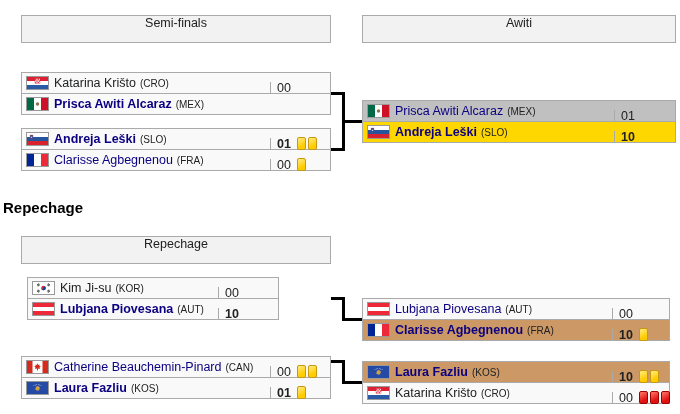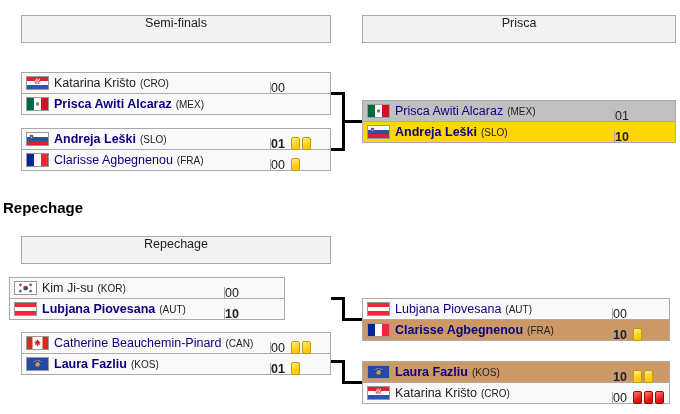--- a/index.html
+++ b/index.html
@@ -14,35 +14,35 @@
   #hdr-rep{left:21px;top:236px;width:310px;}
   #hdr-bronze{left:362px;top:236px;width:308px;}
 
   .heading{position:absolute;left:3px;top:199px;font-size:15px;font-weight:bold;color:#000;}
 
   .match{position:absolute;border:1px solid var(--border,#aaa);box-sizing:border-box;
          background:var(--row-bg,#f9f9f9);}
   #m-sf1{left:21px;top:72px;width:310px;}
   #m-sf2{left:21px;top:128px;width:310px;}
   #m-final{left:362px;top:100px;width:314px;}
-  #m-rep1{left:9px;top:277px;width:276px;}
-  #m-rep2{left:21px;top:332px;width:310px;}
+  #m-rep1{left:27px;top:277px;width:252px;}
+  #m-rep2{left:21px;top:356px;width:310px;}
   #m-bz1{left:362px;top:298px;width:308px;}
   #m-bz2{left:362px;top:361px;width:308px;}
 
   .team{display:flex;height:20px;align-items:center;background:var(--row-bg,#f9f9f9);}
   .team + .team{border-top:1px solid var(--border,#aaa);}
   .team.gold{background:var(--gold,#ffd700);}
   .team.silver{background:var(--silver,#c0c0c0);}
   .team.bronze{background:var(--bronze,#cc9966);}
 
   .cell-name{flex:1;display:flex;align-items:center;padding-left:4px;
              overflow:hidden;white-space:nowrap;}
   .cell-score{width:60px;border-left:1px solid var(--border,#aaa);display:flex;
-              align-items:center;padding-left:0;box-sizing:border-box;align-self:stretch;margin-top:9px;}
+              align-items:center;padding-left:6px;box-sizing:border-box;align-self:stretch;margin-top:9px;}
   #m-final .cell-score{width:61px;}
   #m-bz1 .cell-score,#m-bz2 .cell-score{width:57px;}
 
   .flag{width:21px;height:12px;border:1px solid #999;margin-right:5px;flex:none;
         display:block;background:#fff;}
   .flag svg{display:block;width:100%;height:100%;}
   .name{font-size:12.5px;color:var(--link,#0b0080);text-decoration:none;}
   .name.plain{color:#202122;}
   .winner .name,.winner .score-val{font-weight:bold;}
   .nat{font-size:10px;color:#202122;margin-left:4px;}
@@ -63,21 +63,21 @@
   #c-rep2{left:331px;top:360px;width:12px;height:3px;}
   #c-v2{left:342px;top:360px;width:3px;height:24px;}
   #c-bz2{left:344px;top:381px;width:18px;height:3px;}
 </style>
 </head>
 <body>
 
 <div class="stage" style="--gold: #ffd700; --silver: #c0c0c0; --bronze: #cc9966; --row-bg: #f9f9f9; --header-bg: #f2f2f2; --border: #aaaaaa; --link: #0b0080; --yellow-card: #ffcc00; --red-card: #e01212; --connector: #000000;">
 
   <div class="hdr" id="hdr-sf">Semi-finals</div>
-  <div class="hdr" id="hdr-final">Prisca</div>
+  <div class="hdr" id="hdr-final">Awiti</div>
 
   <div class="match" id="m-sf1">
       <div class="team">
         <div class="cell-name">
           <span class="flag">
             <svg viewBox="0 0 21 12">
               <rect width="21" height="4" fill="#dd2033"></rect>
               <rect y="4" width="21" height="4" fill="#fff"></rect>
               <rect y="8" width="21" height="4" fill="#2a5aa5"></rect>
               <rect x="8" y="1.6" width="5" height="4.7" fill="#fff" stroke="#dd2033" stroke-width="0.4"></rect>

